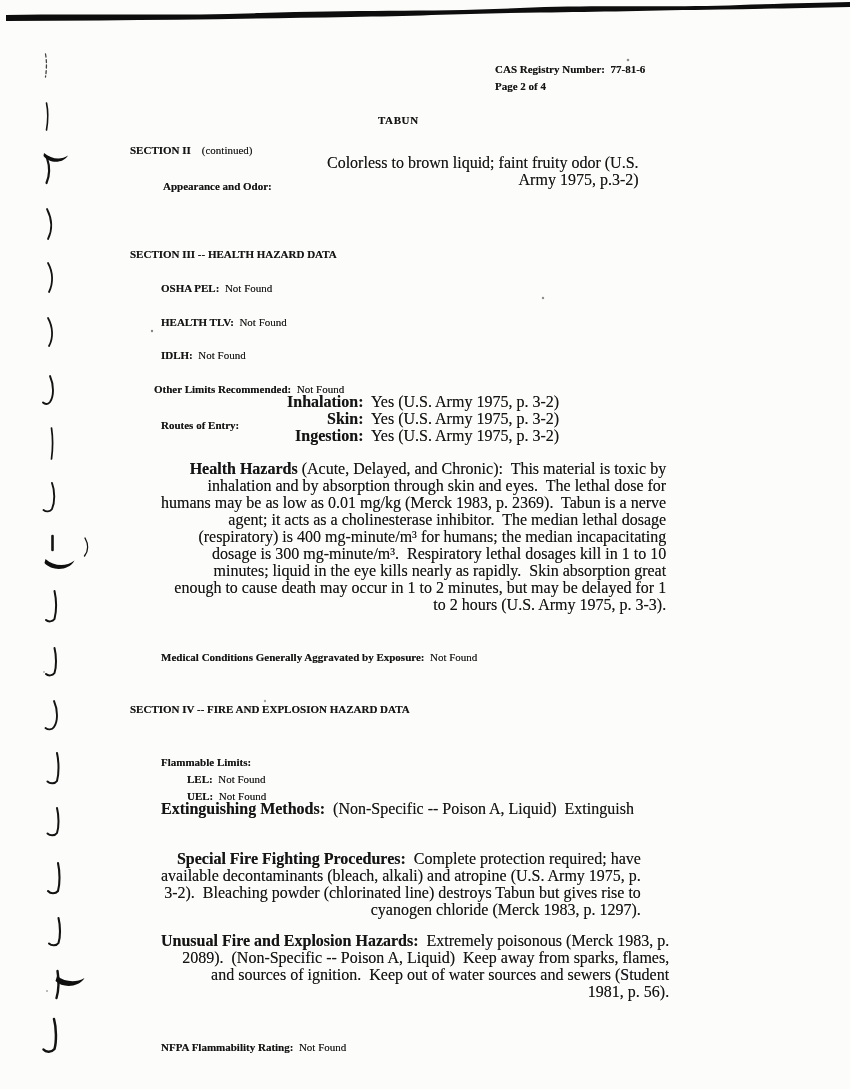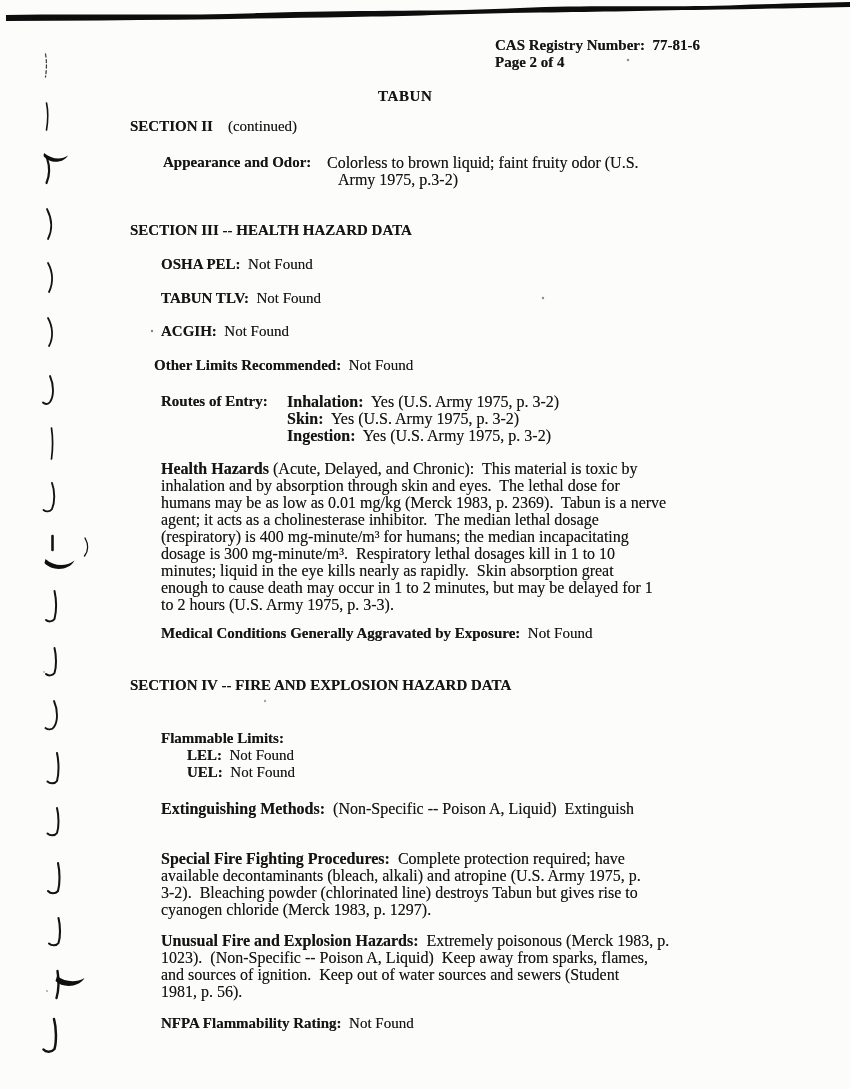--- a/index.html
+++ b/index.html
@@ -5,23 +5,23 @@
   html,body{margin:0;padding:0;background:#ffffff;}
   .page{
     position:relative;
     width:850px;height:1089px;
     background:#fcfcfa;
     overflow:hidden;
     font-family:"Liberation Serif", serif;
     color:#151515;
   }
   .artifacts{position:absolute;left:0;top:0;pointer-events:none;}
-  .line{position:absolute;white-space:pre;font-size:15px;line-height:17px;
-        text-shadow:0 0 .5px rgba(20,20,20,.55);}
-  .block{position:absolute;}
+  .line{position:absolute;white-space:pre;font-size:11px;line-height:17px;
+        text-shadow:0 0 .5px rgba(20,20,20,.55);margin-top:24px;}
+  .block{position:absolute;text-align:right;}
   .block .ln{white-space:pre;font-size:16px;line-height:17px;
         text-shadow:0 0 .5px rgba(20,20,20,.55);}
   .b{font-weight:700;}
   .title{letter-spacing:.6px;}
   .indent2{padding-left:11px;}
 </style>
 </head>
 <body>
 
 <div class="page">
@@ -75,23 +75,23 @@
   <div class="line b" style="left:163px;top:154px">Appearance and Odor:</div>
   <div class="block" style="left:327px;top:154px">
     <div class="ln">Colorless to brown liquid; faint fruity odor (U.S.</div>
     <div class="ln indent2">Army 1975, p.3-2)</div>
   </div>
 
   <div class="line b" style="left:130px;top:222px">SECTION III -- HEALTH HAZARD DATA</div>
 
   <div class="line" style="left:161px;top:256px"><span class="b">OSHA PEL:</span><span>  Not Found</span></div>
 
-  <div class="line" style="left:161px;top:290px"><span class="b">TABUN TLV:</span><span>  Not Found</span></div>
+  <div class="line" style="left:161px;top:290px"><span class="b">HEALTH TLV:</span><span>  Not Found</span></div>
 
-  <div class="line" style="left:161px;top:323px"><span class="b">ACGIH:</span><span>  Not Found</span></div>
+  <div class="line" style="left:161px;top:323px"><span class="b">IDLH:</span><span>  Not Found</span></div>
 
   <div class="line" style="left:154px;top:357px"><span class="b">Other Limits Recommended:</span><span>  Not Found</span></div>
 
   <div class="line b" style="left:161px;top:393px">Routes of Entry:</div>
   <div class="block" style="left:287px;top:393px">
     <div class="ln"><span class="b">Inhalation:</span><span>  Yes (U.S. Army 1975, p. 3-2)</span></div>
     <div class="ln"><span class="b">Skin:</span><span>  Yes (U.S. Army 1975, p. 3-2)</span></div>
     <div class="ln"><span class="b">Ingestion:</span><span>  Yes (U.S. Army 1975, p. 3-2)</span></div>
   </div>
 
@@ -122,20 +122,20 @@
 
   <div class="block" style="left:161px;top:850px">
     <div class="ln"><span class="b">Special Fire Fighting Procedures:</span><span>  Complete protection required; have</span></div>
     <div class="ln">available decontaminants (bleach, alkali) and atropine (U.S. Army 1975, p.</div>
     <div class="ln">3-2).  Bleaching powder (chlorinated line) destroys Tabun but gives rise to</div>
     <div class="ln">cyanogen chloride (Merck 1983, p. 1297).</div>
   </div>
 
   <div class="block" style="left:161px;top:932px">
     <div class="ln"><span class="b">Unusual Fire and Explosion Hazards:</span><span>  Extremely poisonous (Merck 1983, p.</span></div>
-    <div class="ln">1023).  (Non-Specific -- Poison A, Liquid)  Keep away from sparks, flames,</div>
+    <div class="ln">2089).  (Non-Specific -- Poison A, Liquid)  Keep away from sparks, flames,</div>
     <div class="ln">and sources of ignition.  Keep out of water sources and sewers (Student</div>
     <div class="ln">1981, p. 56).</div>
   </div>
 
   <div class="line" style="left:161px;top:1015px"><span class="b">NFPA Flammability Rating:</span><span>  Not Found</span></div>
 
 </div>
 
 </body></html>

